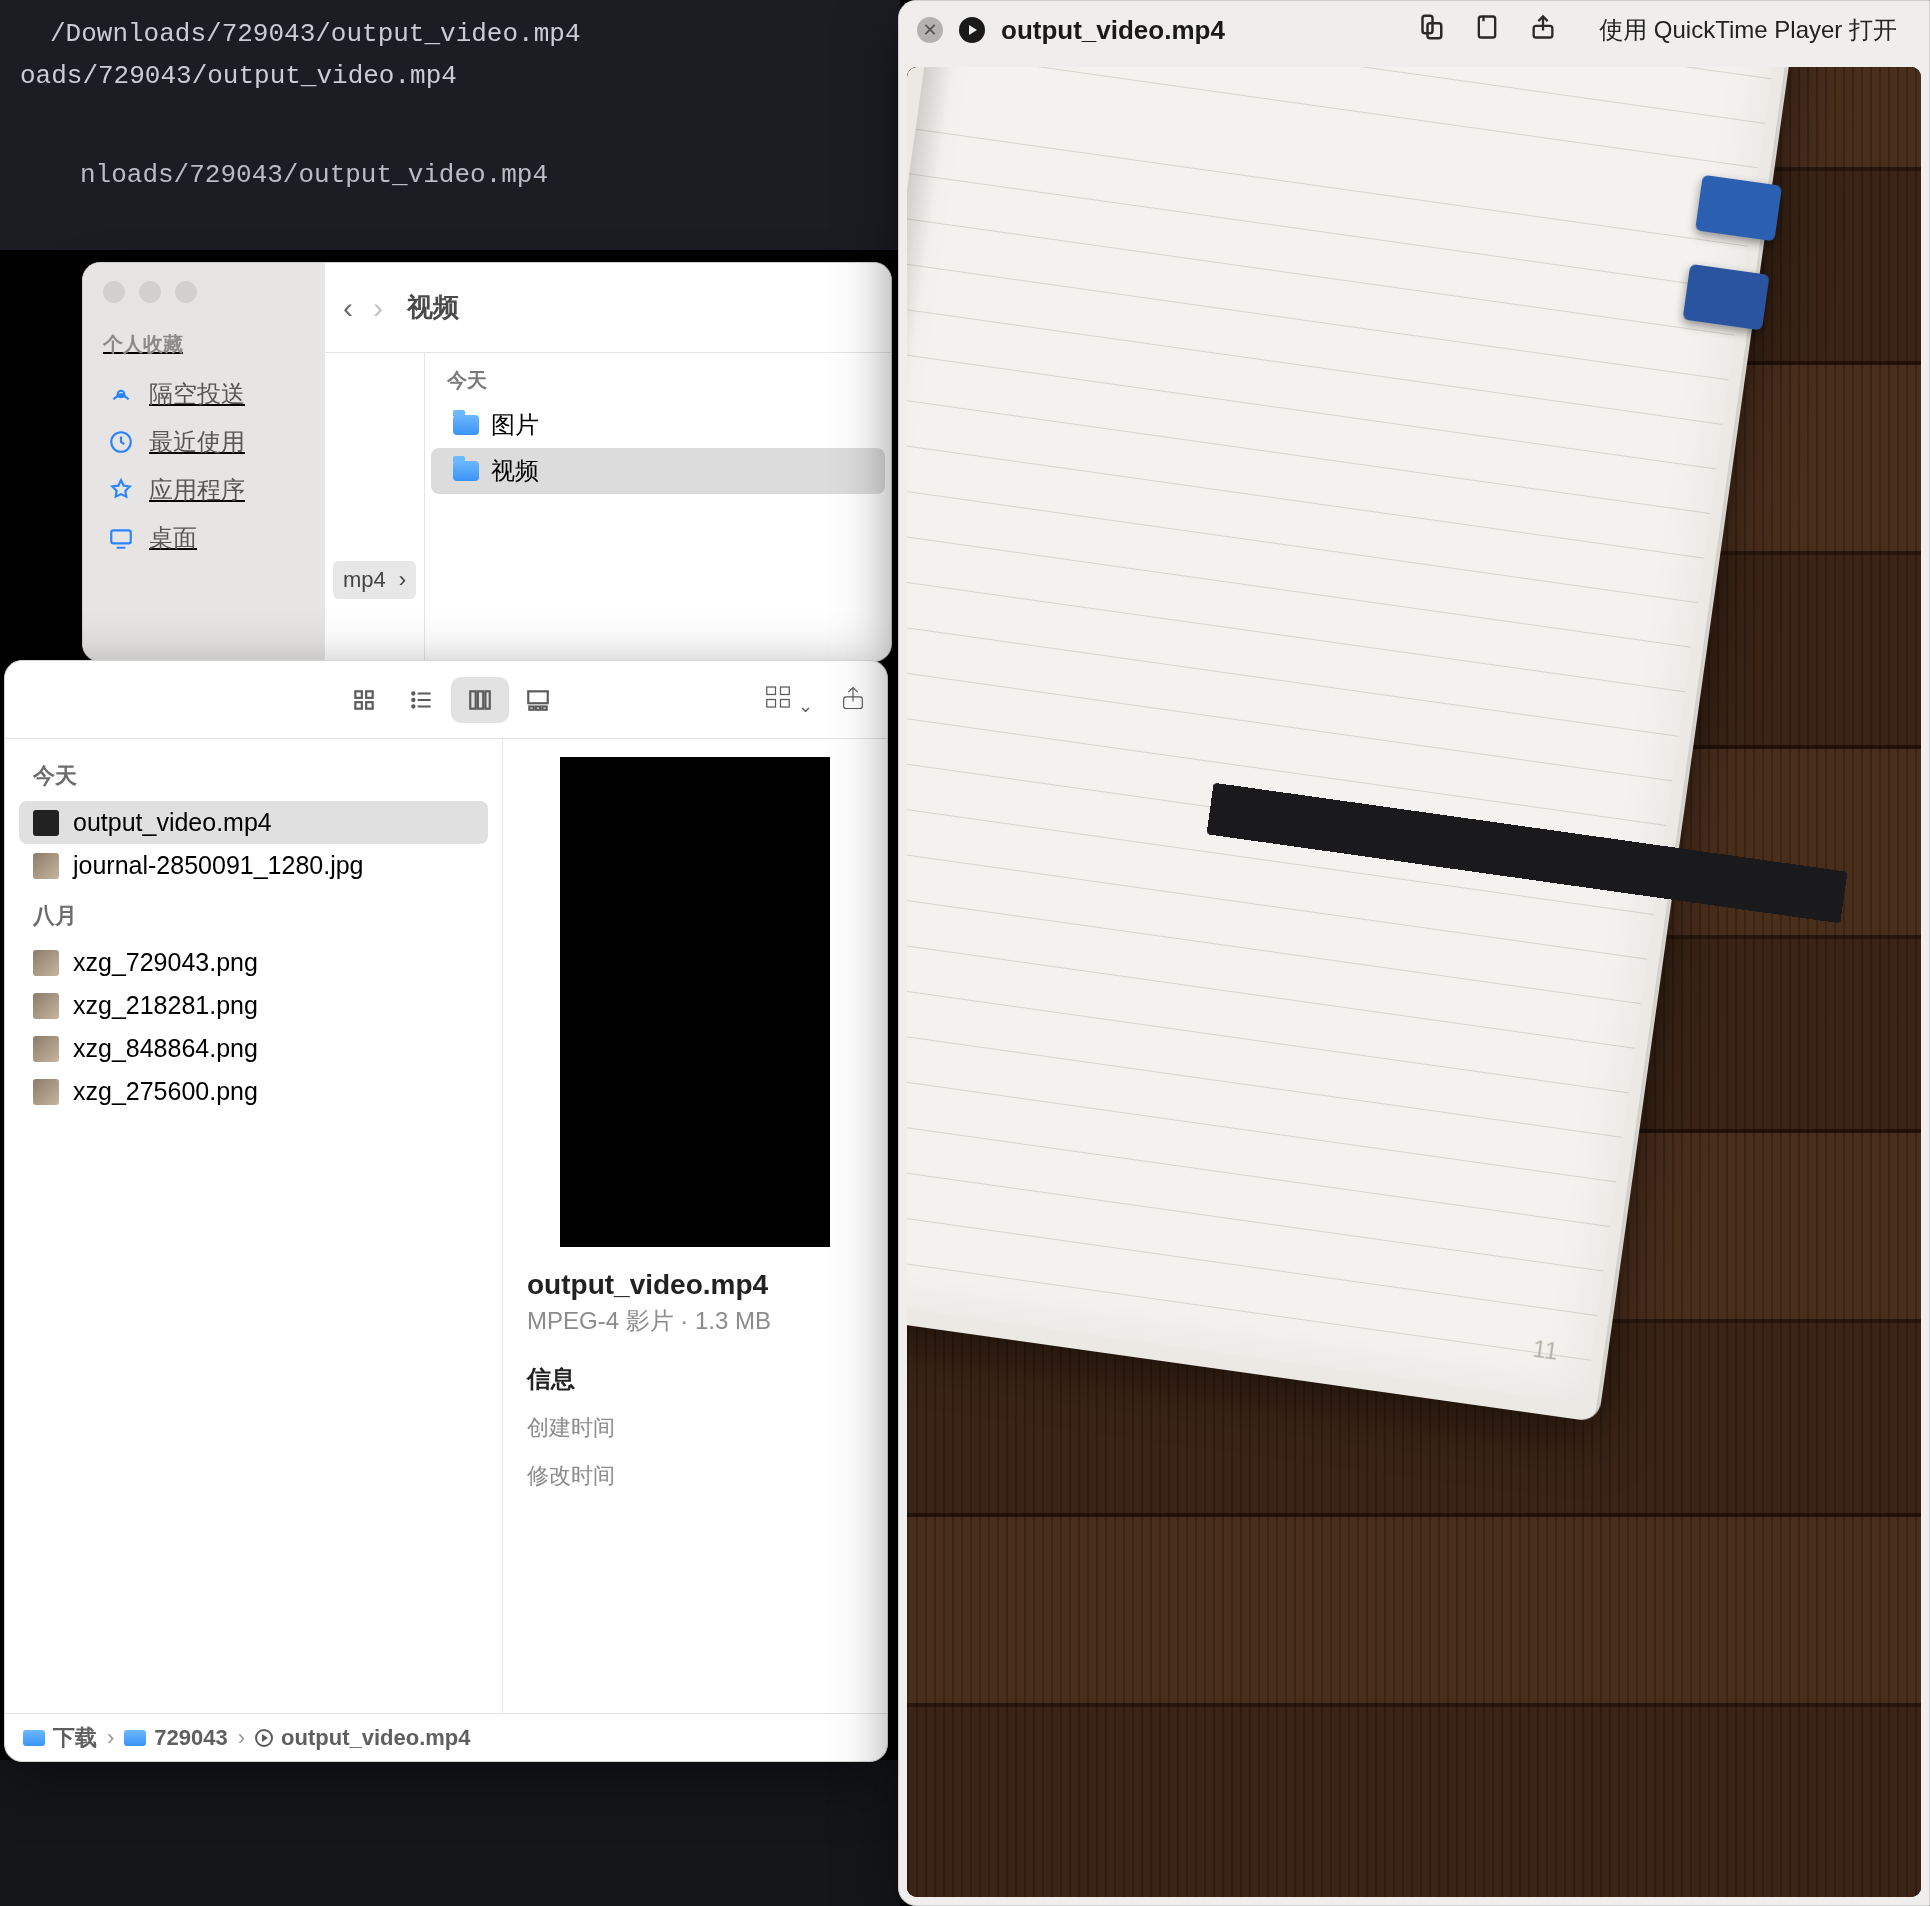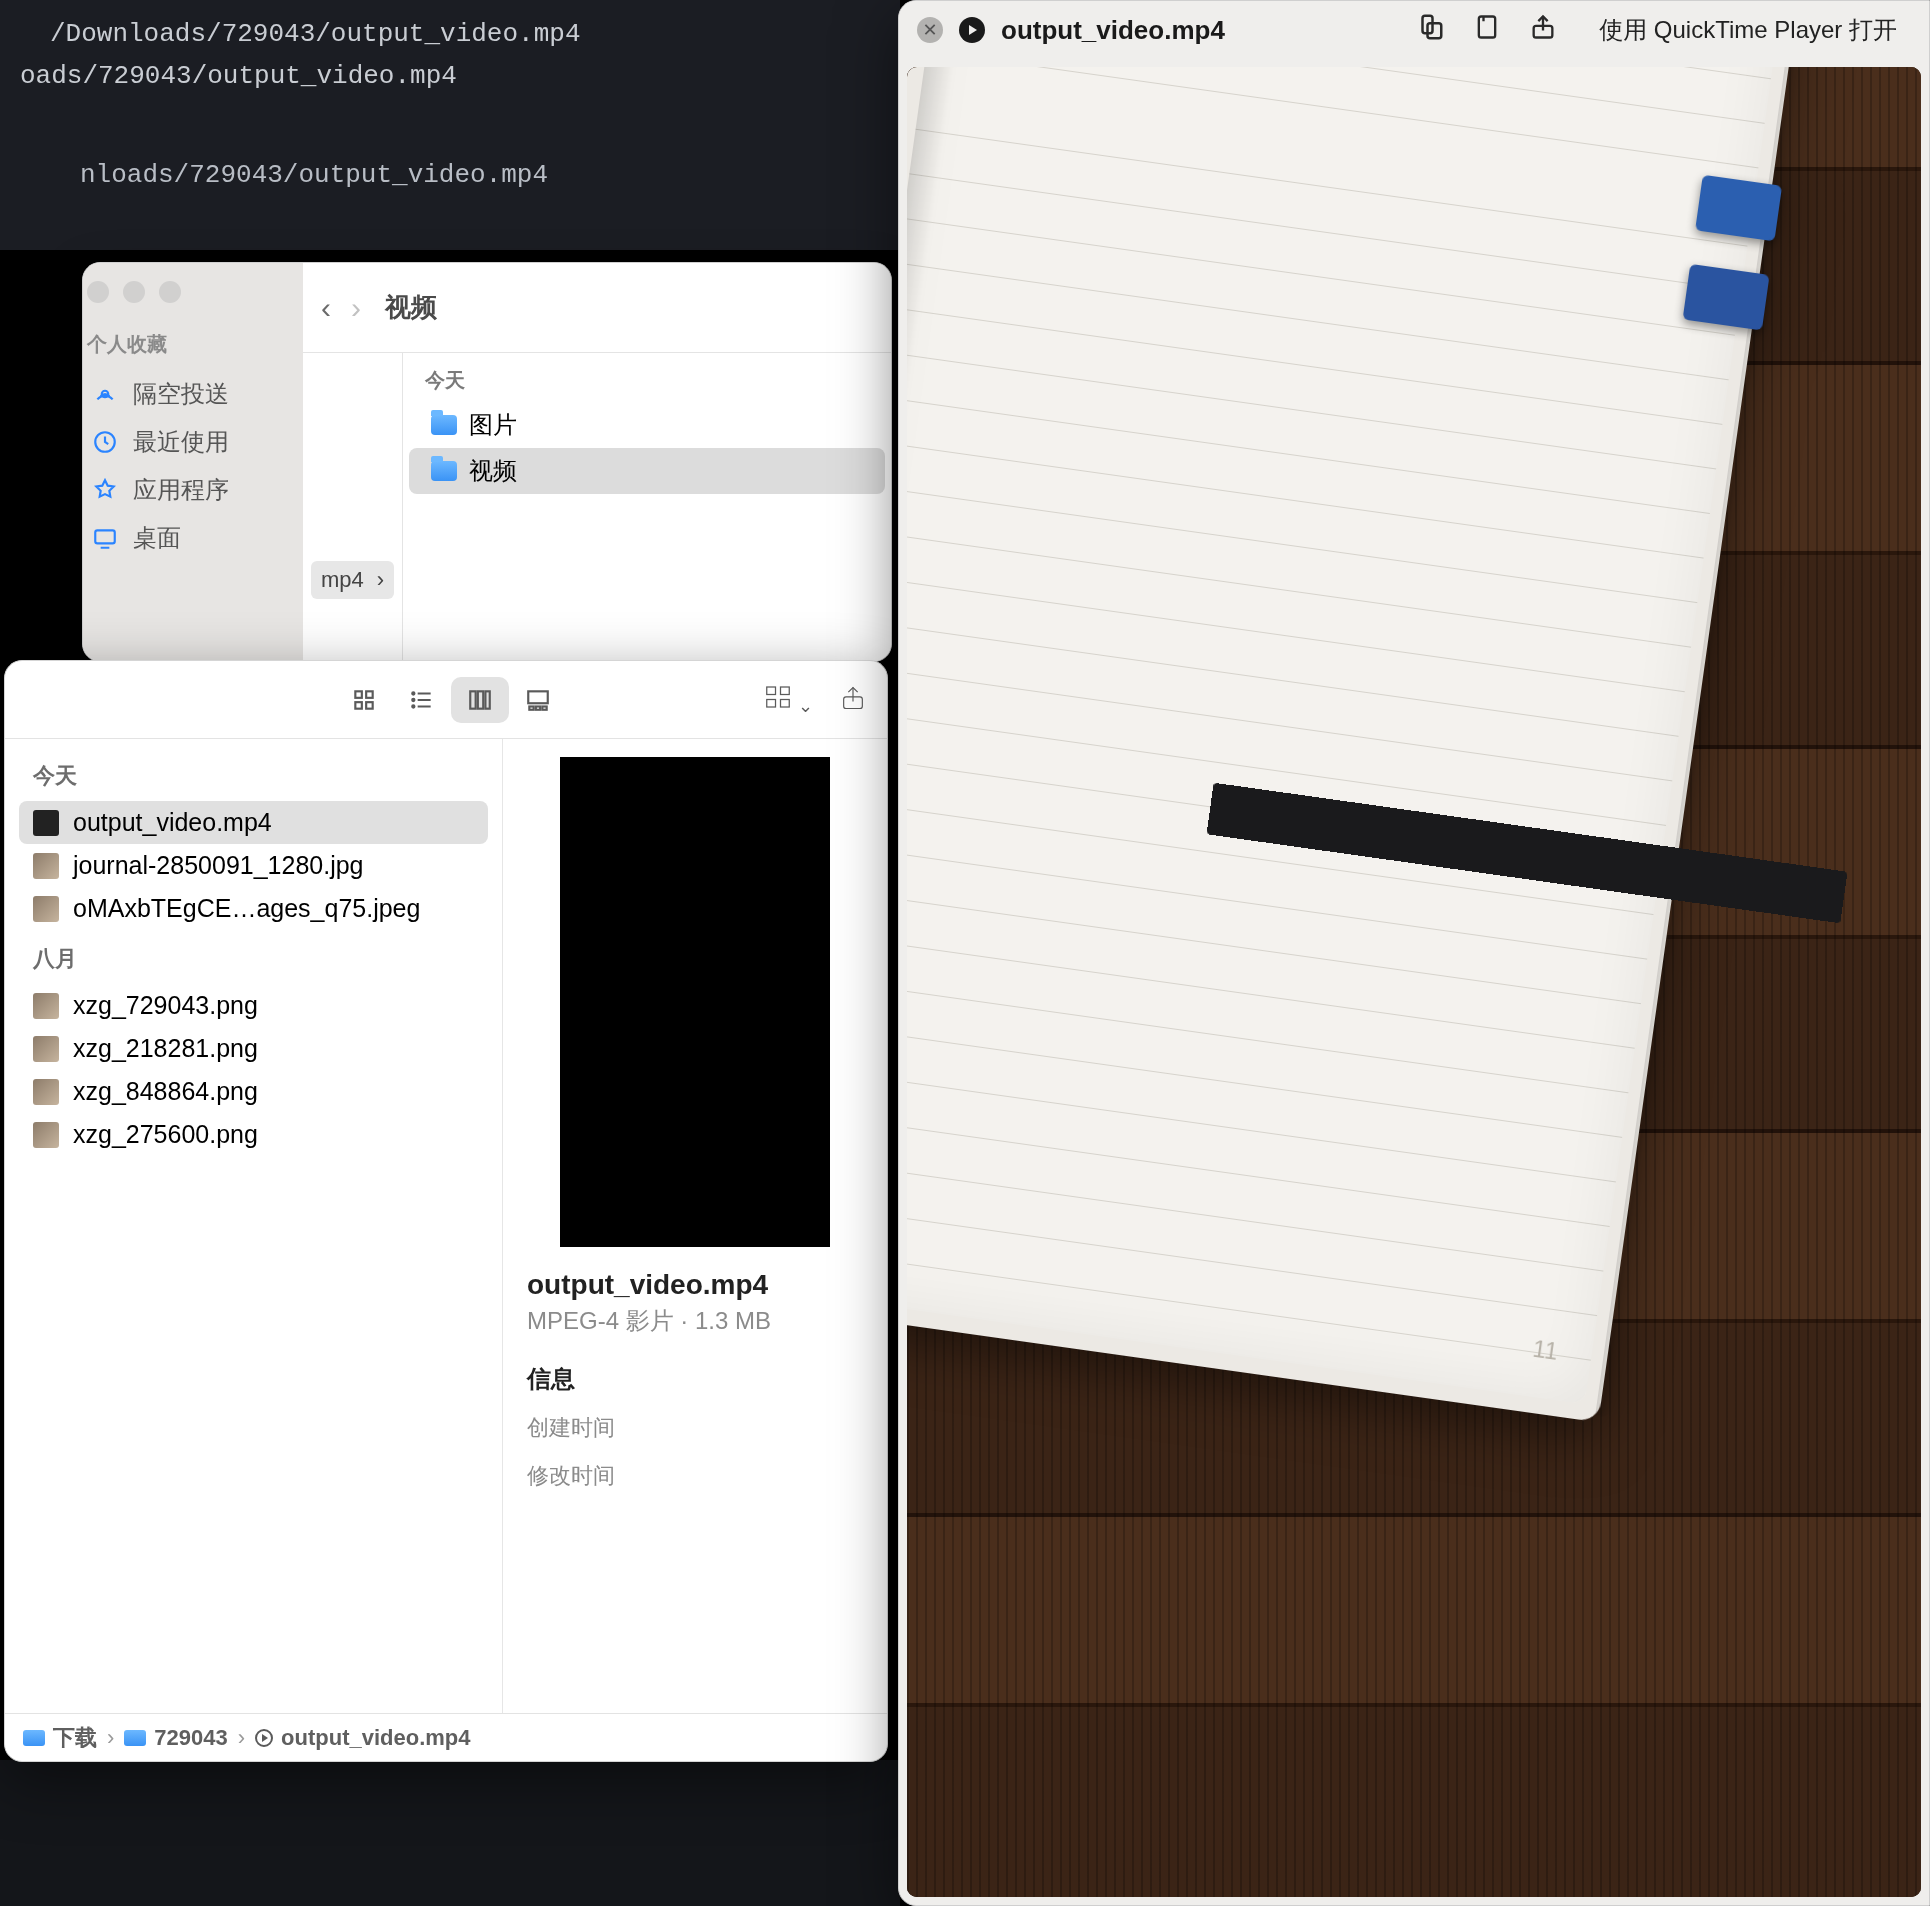--- a/index.html
+++ b/index.html
@@ -42,23 +42,24 @@
     left: 82px; top: 262px;
     width: 810px; height: 400px;
     background: #f5f5f5;
     border-radius: 18px;
     box-shadow: 0 12px 40px rgba(0,0,0,0.35);
     overflow: hidden;
     display: flex;
     border: 1px solid #d0d0d0;
   }
   .finder-bg .sidebar {
-    width: 220px;
+    width: 242px;
     background: #e7e5e3;
-    padding: 18px 4px;
+    padding: 18px 20px;
+    text-decoration: underline;
   }
   .traffic {
     display: flex; gap: 14px; margin-bottom: 28px;
   }
   .traffic span {
     width: 22px; height: 22px; border-radius: 50%;
     background: #d1d0cf;
   }
   .sidebar-hdr {
     font-size: 20px;
@@ -559,24 +560,20 @@
   <div class="fg-cols">
     <div class="colL" id="file-column">
         <div class="grp-label">今天</div>
         <div class="file-row sel">
           <span class="thumb"></span>
           <span>output_video.mp4</span>
         </div>
         <div class="file-row">
           <span class="thumb img"></span>
           <span>journal-2850091_1280.jpg</span>
-        </div>
-        <div class="file-row">
-          <span class="thumb img"></span>
-          <span>oMAxbTEgCE…ages_q75.jpeg</span>
         </div>
         <div class="grp-label">八月</div>
         <div class="file-row">
           <span class="thumb img"></span>
           <span>xzg_729043.png</span>
         </div>
         <div class="file-row">
           <span class="thumb img"></span>
           <span>xzg_218281.png</span>
         </div>

